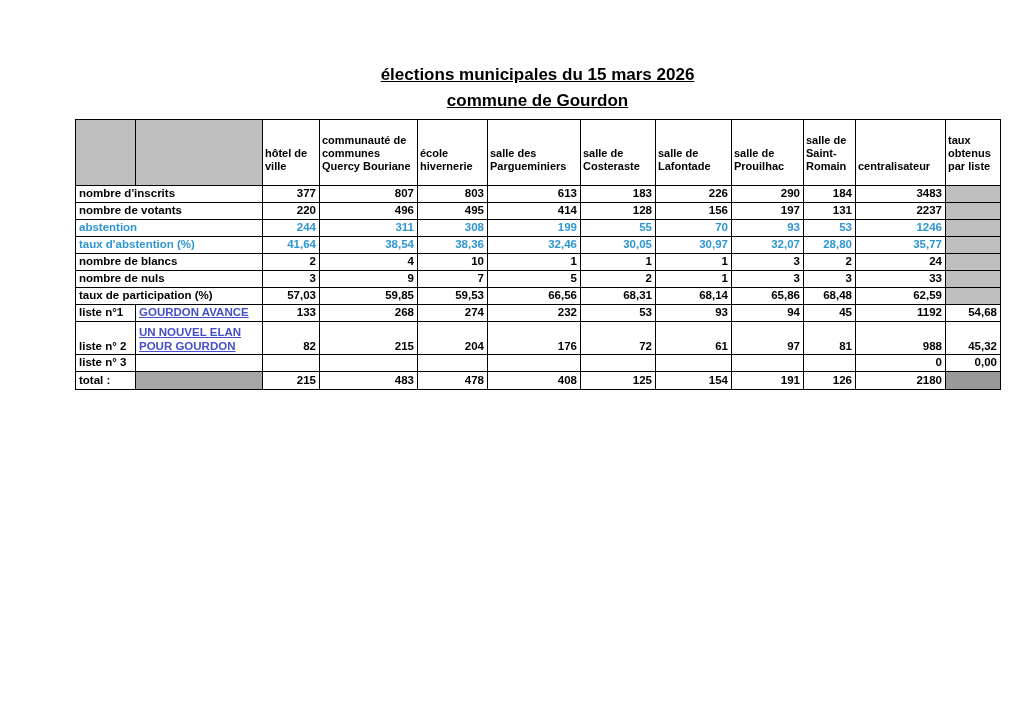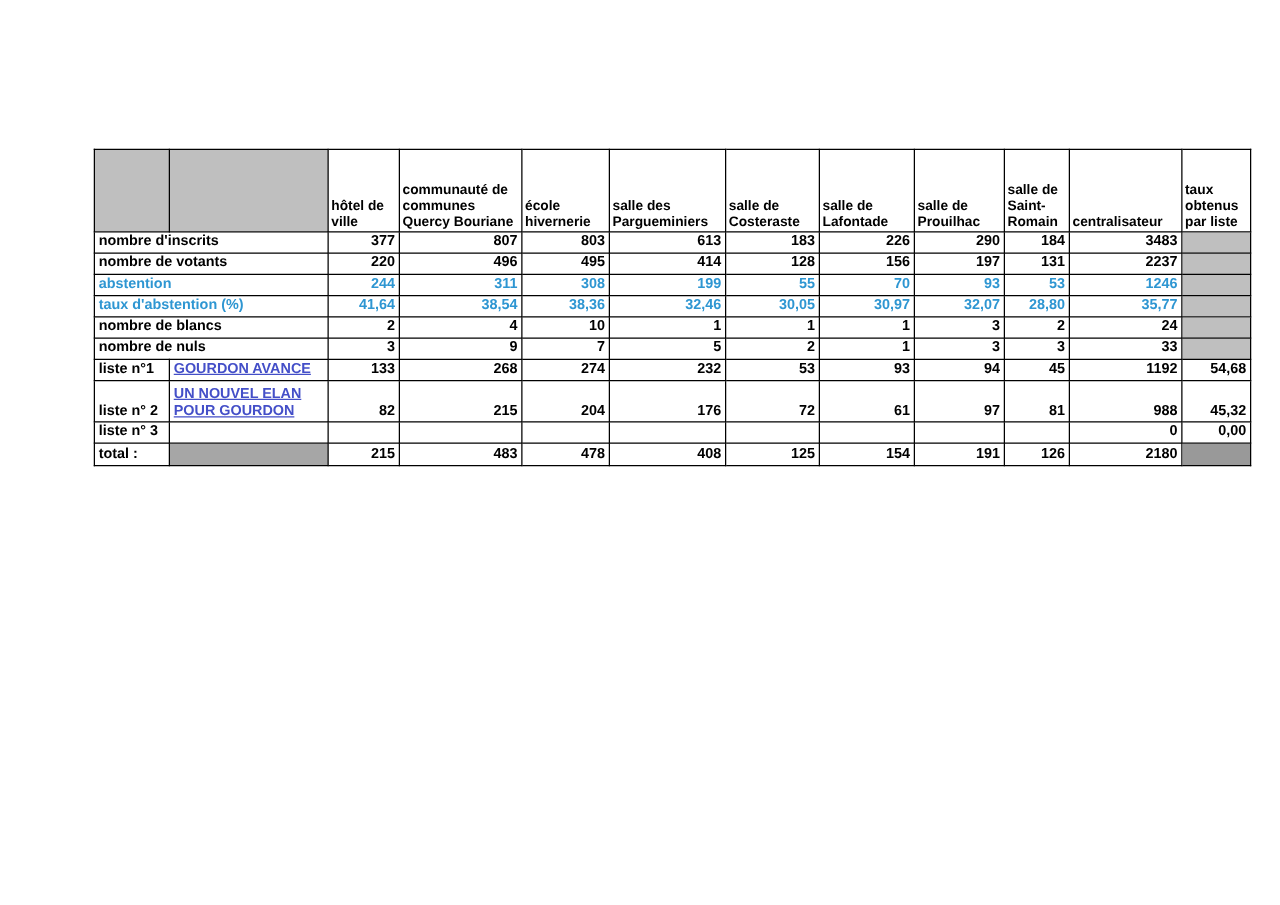--- a/index.html
+++ b/index.html
@@ -3,34 +3,38 @@
 <meta charset="utf-8">
 <style>
   html,body{margin:0;padding:0;background:#ffffff;}
   body{width:1024px;height:724px;font-family:"Liberation Sans",sans-serif;}
   .sheet{position:relative;width:1024px;height:724px;background:#fff;overflow:hidden;}
   .titles{position:absolute;left:75px;top:62px;width:925px;text-align:center;}
   .title{font-size:17px;font-weight:bold;color:#000;text-decoration:underline;line-height:26px;}
   table.results{position:absolute;left:75px;top:119px;width:925px;border-collapse:collapse;table-layout:fixed;border:1px solid #000;}
   td{border:1px solid #000;padding:0 3px;font-size:11.5px;font-weight:bold;color:#000;overflow:hidden;vertical-align:middle;line-height:1.2;}
   td.num{text-align:right;}
-  td.hdr{vertical-align:bottom;font-size:11px;padding:0 2px;line-height:1.18;}
+  td.hdr{vertical-align:bottom;font-size:11px;padding:12px 2px;line-height:1.18;}
   td.gray{background:var(--gray-light,#BFBFBF);}
   td.dark{background:var(--gray-dark,#A6A6A6);}
   td.darker{background:var(--gray-darker,#999999);}
   td.blue{color:var(--stat-blue,#2E96D2);}
   .link{color:var(--link-blue,#444FC8);text-decoration:underline;cursor:pointer;}
   tr.vbottom td{vertical-align:bottom;}
   td.nowrap{white-space:nowrap;}
 </style>
 </head>
 <body>
 
 <div class="sheet">
 
+  <div class="titles">
+    <div class="title">élections municipales du 15 mars 2026</div>
+    <div class="title">commune de Gourdon</div>
+  </div>
 
   <table class="results">
     <colgroup>
       <col style="width:60px">
         <col style="width:127px">
       <col style="width:57px">
         <col style="width:98px">
         <col style="width:70px">
       <col style="width:93px">
         <col style="width:75px">
@@ -127,20 +131,33 @@
           <td class="num">7</td>
           <td class="num">5</td>
           <td class="num">2</td>
           <td class="num">1</td>
           <td class="num">3</td>
           <td class="num">3</td>
           <td class="num">33</td>
           <td class="gray"></td>
         </tr>
         <tr style="height: 17px;">
+          <td colspan="2">taux de participation (%)</td>
+          <td class="num">57,03</td>
+          <td class="num">59,85</td>
+          <td class="num">59,53</td>
+          <td class="num">66,56</td>
+          <td class="num">68,31</td>
+          <td class="num">68,14</td>
+          <td class="num">65,86</td>
+          <td class="num">68,48</td>
+          <td class="num">62,59</td>
+          <td class="gray"></td>
+        </tr>
+        <tr style="height: 17px;">
           <td>liste n°1</td>
           <td><span class="link">GOURDON AVANCE</span></td>
           <td class="num">133</td>
           <td class="num">268</td>
           <td class="num">274</td>
           <td class="num">232</td>
           <td class="num">53</td>
           <td class="num">93</td>
           <td class="num">94</td>
           <td class="num">45</td>

